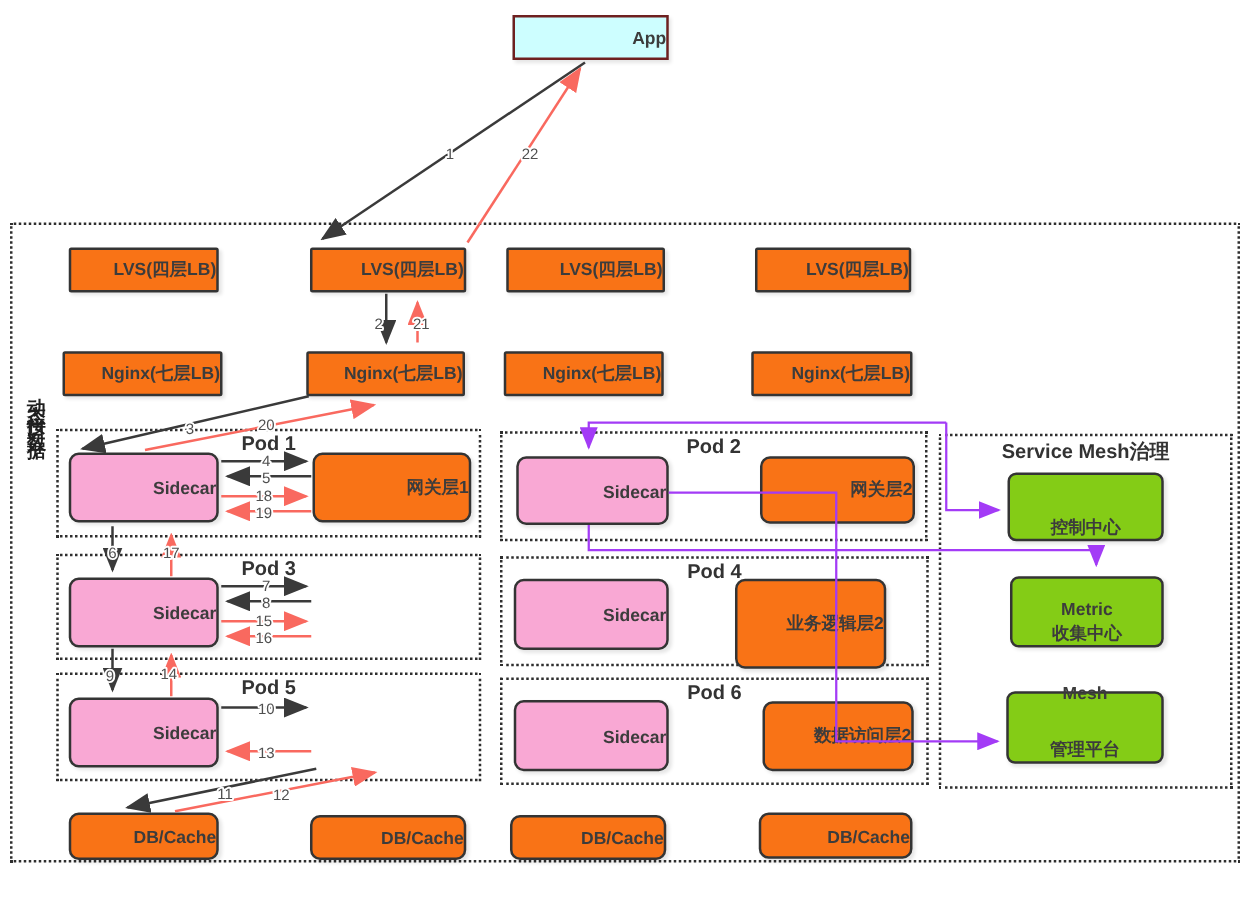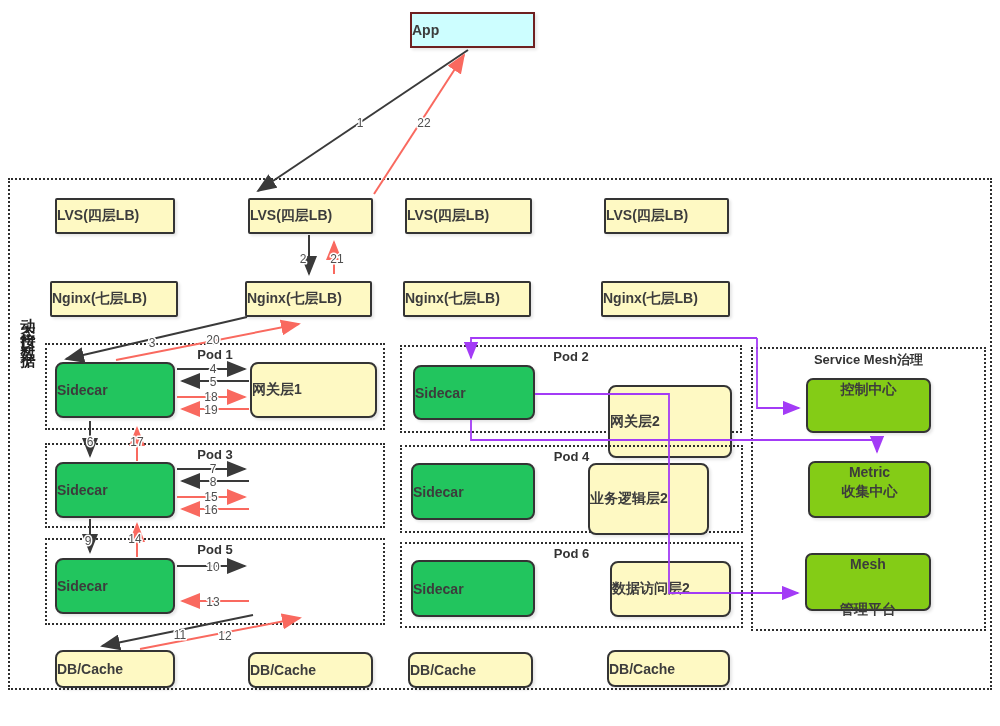--- a/index.html
+++ b/index.html
@@ -1,26 +1,26 @@
 <!DOCTYPE html>
 <html><head>
 <meta charset="utf-8">
 <style>
   html,body{margin:0;padding:0;background:#fff;}
   body{font-family:"Liberation Sans","DejaVu Sans",sans-serif;}
   .stage{position:relative;width:1000px;height:726px;background:#fff;overflow:hidden;}
-  .box{position:absolute;box-sizing:border-box;border:2px solid #343434;display:flex;align-items:center;justify-content:flex-start;font-size:14px;font-weight:600;color:#3c3c3c;background:#fff;box-shadow:2px 2px 3px rgba(0,0,0,0.10);}
-  .orange{background:#fef9c3;}
-  .green{background:#22c55e;border-radius:8px;}
+  .box{position:absolute;box-sizing:border-box;border:2px solid #343434;display:flex;align-items:center;justify-content:flex-end;font-size:14px;font-weight:600;color:#3c3c3c;background:#fff;box-shadow:2px 2px 3px rgba(0,0,0,0.10);}
+  .orange{background:#f97316;}
+  .green{background:#f9a8d4;border-radius:8px;}
   .cyan{background:#CDFEFF;border:2px solid #6E2020;}
   .blue{background:#84cc16;border-radius:7px;flex-direction:column;line-height:1.35;}
   .rounded{border-radius:8px;}
   .sq{border-radius:2px;}
   .dashed{position:absolute;box-sizing:border-box;border:2px dotted #2e2e2e;background:transparent;box-shadow:none;}
-  .podlabel{position:absolute;top:2px;left:0;right:0;text-align:center;font-size:13px;font-weight:600;color:#333;}
+  .podlabel{position:absolute;top:2px;left:0;right:0;text-align:center;font-size:16px;font-weight:600;color:#333;}
   .vlabel{position:absolute;left:18px;top:306px;writing-mode:vertical-lr;text-orientation:upright;font-size:15px;font-weight:700;color:#1f1f1f;letter-spacing:7px;}
   svg.overlay{position:absolute;left:0;top:0;width:1000px;height:726px;pointer-events:none;}
   .ln-b{stroke:#3A3A3A;stroke-width:2;fill:none;}
   .ln-r{stroke:#F9695F;stroke-width:2;fill:none;}
   .ln-p{stroke:#A33BF6;stroke-width:1.8;fill:none;}
   .num{font-size:12px;font-family:"Liberation Sans","DejaVu Sans",sans-serif;fill:#4f4f4f;text-anchor:middle;paint-order:stroke;stroke:#ffffff;stroke-width:3px;stroke-linejoin:round;}
 </style>
 </head>
 <body>
 
@@ -83,21 +83,21 @@
   <div class="box green" style="left:55px;top:558px;width:120px;height:56px;">
       <span>Sidecar</span>
     </div>
 
   <div class="dashed" style="left:400px;top:345px;width:342px;height:88px;">
     <div class="podlabel">Pod 2</div>
   </div>
   <div class="box green" style="left:413px;top:365px;width:122px;height:55px;">
       <span>Sidecar</span>
     </div>
-  <div class="box orange rounded" style="left:608px;top:385px;width:124px;height:73px;">
+  <div class="box orange rounded" style="left:608px;top:365px;width:124px;height:54px;">
       <span>网关层2</span>
     </div>
 
   <div class="dashed" style="left:400px;top:445px;width:343px;height:88px;">
     <div class="podlabel">Pod 4</div>
   </div>
   <div class="box green" style="left:411px;top:463px;width:124px;height:57px;">
       <span>Sidecar</span>
     </div>
   <div class="box orange rounded" style="left:588px;top:463px;width:121px;height:72px;">

